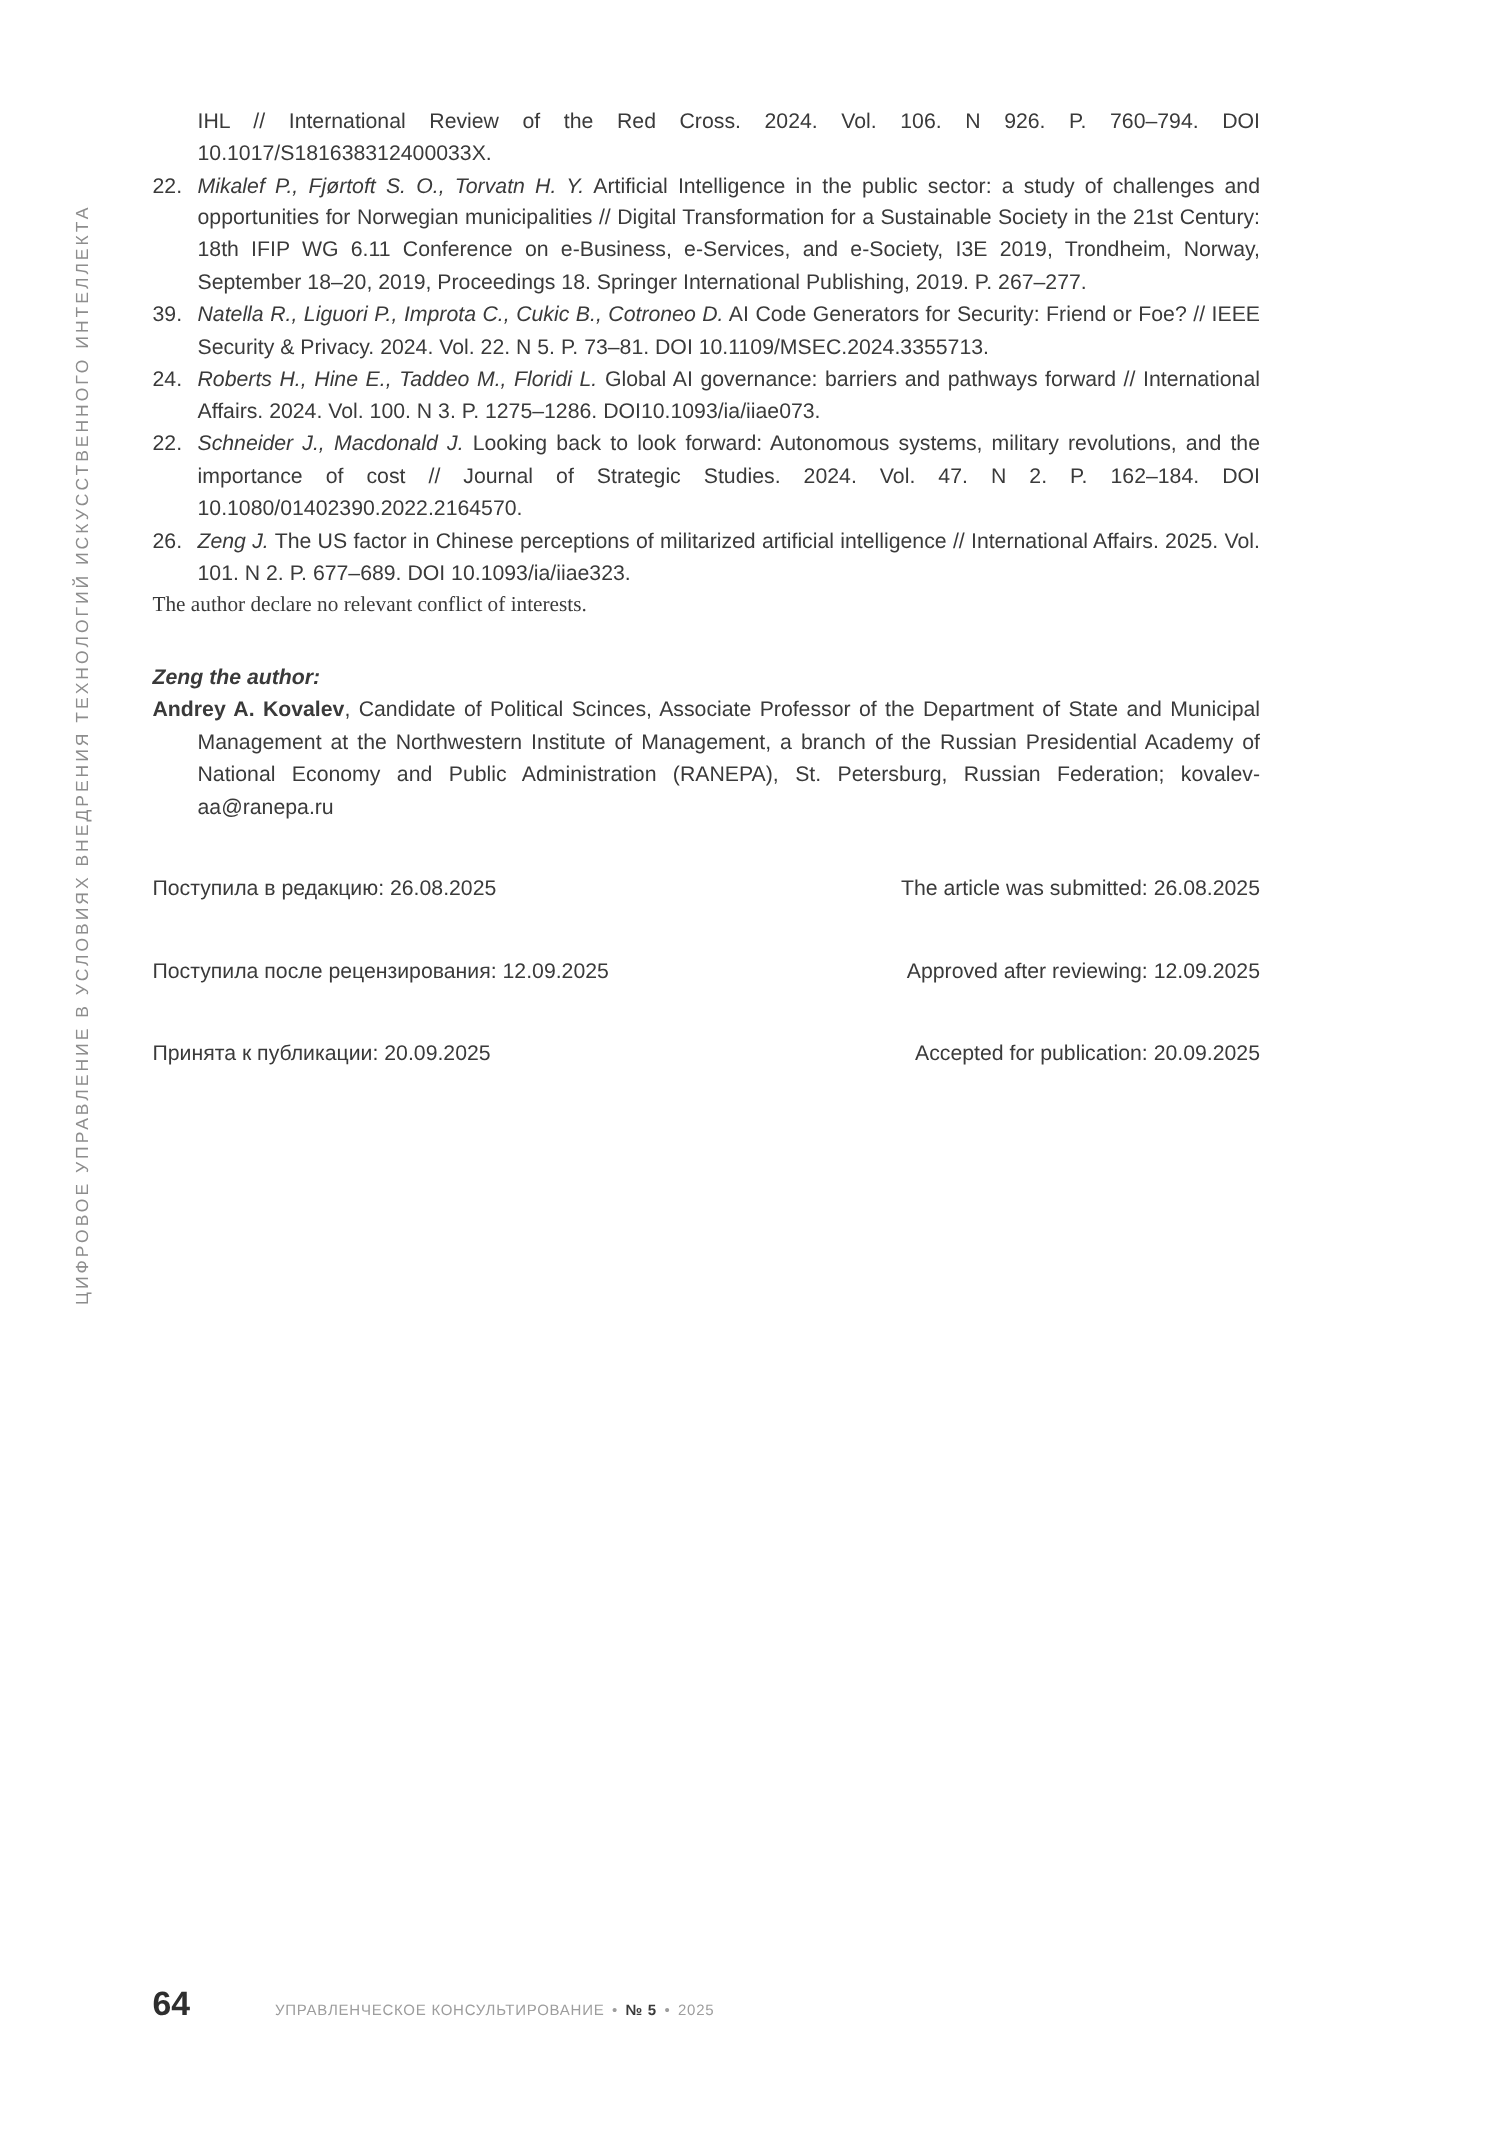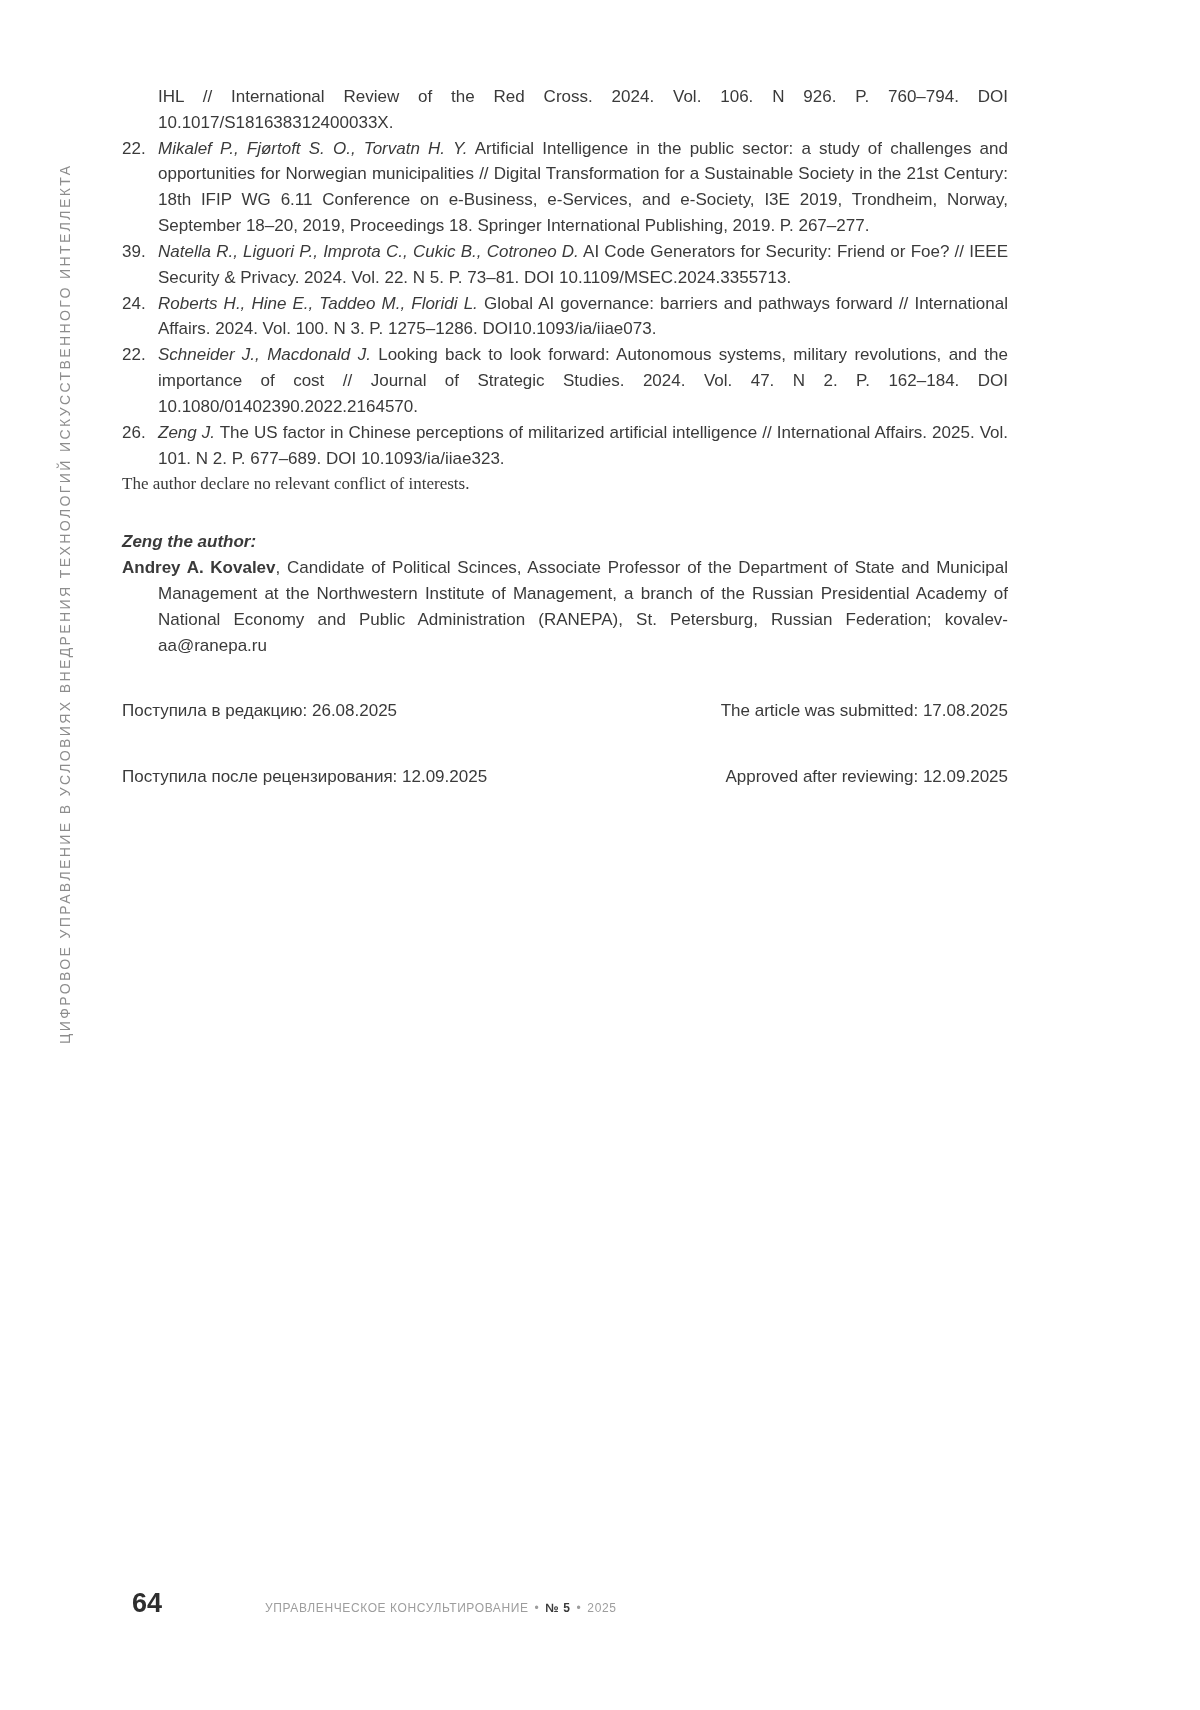--- a/index.html
+++ b/index.html
@@ -83,25 +83,25 @@
     justify-content: space-between;
     align-items: baseline;
     margin-top: 40px;
   }
   .dates-row .ru { text-align: left; }
   .dates-row .en { text-align: right; }
 
   
   .footer {
     position: absolute;
-    left: 132px;
+    left: 122px;
     top: 1588px;
     display: flex;
     align-items: baseline;
-    gap: 103px;
+    gap: 68px;
   }
   .page-num {
     font-size: 27px;
     font-weight: bold;
     color: #2e2e2e;
   }
   .journal-line {
     font-size: 12px;
     letter-spacing: 0.6px;
     color: #9d9d9d;
@@ -139,25 +139,29 @@
     </div>
 
     <p class="plain-para">The author declare no relevant conflict of interests.</p>
 
     <h3 class="section-heading">Zeng the author:</h3>
     <p class="about-para"><span class="author-name">Andrey A. Kovalev</span><span>, Candidate of Political Scinces, Associate Professor of the Department of State and Municipal Management at the Northwestern Institute of Management, a branch of the Russian Presidential Academy of National Economy and Public Administration (RANEPA), St. Petersburg, Russian Federation; kovalev-aa@ranepa.ru</span></p>
 
     <div class="dates">
       <div class="dates-row">
         <span class="ru">Поступила в редакцию: 26.08.2025</span>
-        <span class="en">The article was submitted: 17.08.2025</span>
+        <span class="en">The article was submitted: 26.08.2025</span>
       </div>
       <div class="dates-row">
         <span class="ru">Поступила после рецензирования: 12.09.2025</span>
         <span class="en">Approved after reviewing: 12.09.2025</span>
+      </div>
+      <div class="dates-row">
+        <span class="ru">Принята к публикации: 20.09.2025</span>
+        <span class="en">Accepted for publication: 20.09.2025</span>
       </div>
     </div>
 
   </div>
 
   <div class="footer">
     <span class="page-num">64</span>
     <span class="journal-line"><span>УПРАВЛЕНЧЕСКОЕ КОНСУЛЬТИРОВАНИЕ</span><span class="sep">•</span><span class="issue">№ 5</span><span class="sep">•</span><span>2025</span></span>
   </div>
 

